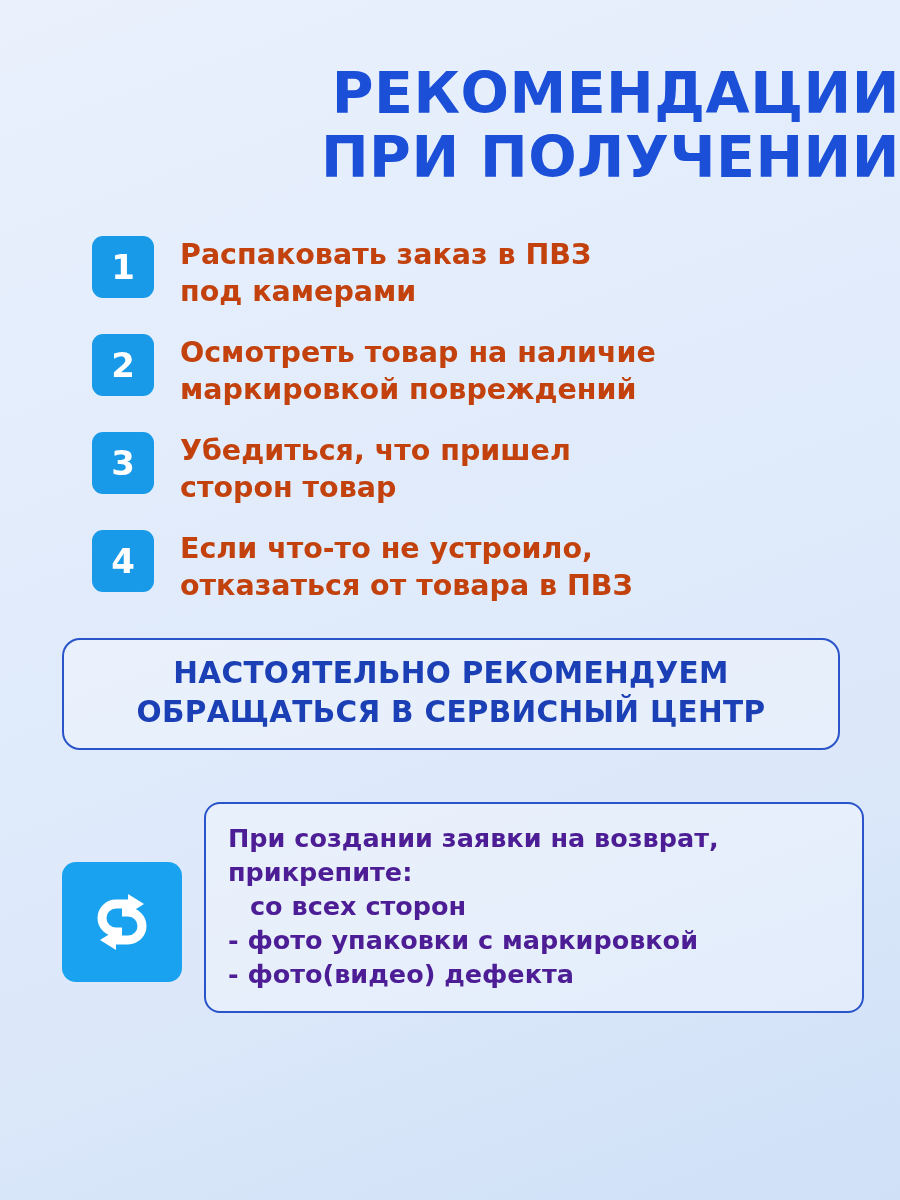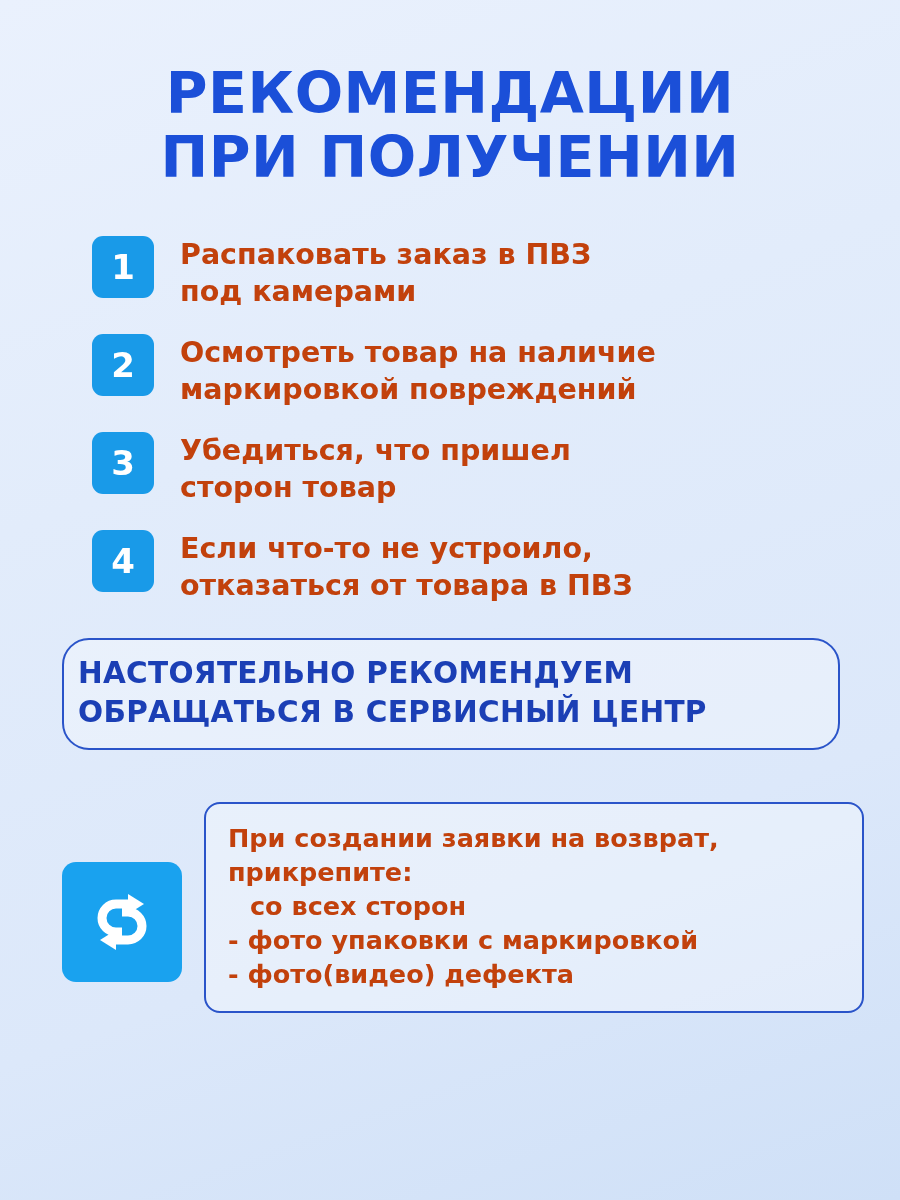--- a/index.html
+++ b/index.html
@@ -18,21 +18,21 @@
   .page {
     width: 900px;
     height: 1200px;
     position: relative;
     box-sizing: border-box;
     padding: 0;
   }
 
   
   .title {
-    text-align: center;
+    text-align: right;
     color: #1b4fd8;
     font-weight: 800;
     font-size: 57px;
     line-height: 1.12;
     letter-spacing: 0.5px;
     padding-top: 62px;
     text-transform: uppercase;
     font-family: "DejaVu Sans", sans-serif;
   }
   .title .l2 { display: block; }
@@ -69,23 +69,24 @@
     font-size: 28.5px;
     line-height: 1.30;
     padding-top: 2px;
     max-width: 640px;
   }
 
   
   .banner {
     margin: 34px 60px 0 62px;
     border: 2px solid #2a54c9;
-    border-radius: 27px;
+    border-radius: 18px;
     background: rgba(255,255,255,0.30);
     padding: 14px 14px 16px 14px;
+    text-align: center;
     color: #1b3fb5;
     font-weight: 800;
     font-size: 29.5px;
     line-height: 1.32;
     letter-spacing: 0.3px;
     text-transform: uppercase;
   }
 
   
   .bottom {
@@ -106,21 +107,21 @@
     justify-content: center;
     margin-right: 22px;
     margin-top: 28px;
   }
   .note {
     flex: 1 1 auto;
     border: 2px solid #2a54c9;
     border-radius: 16px;
     background: rgba(255,255,255,0.32);
     padding: 18px 22px 20px 22px;
-    color: #c2410c;
+    color: #4c1d95;
     font-weight: 700;
     font-size: 25.5px;
     line-height: 1.33;
   }
   .note .line { display: block; white-space: pre; }
   .note .indent { padding-left: 22px; }
 </style>
 </head>
 <body>
 

